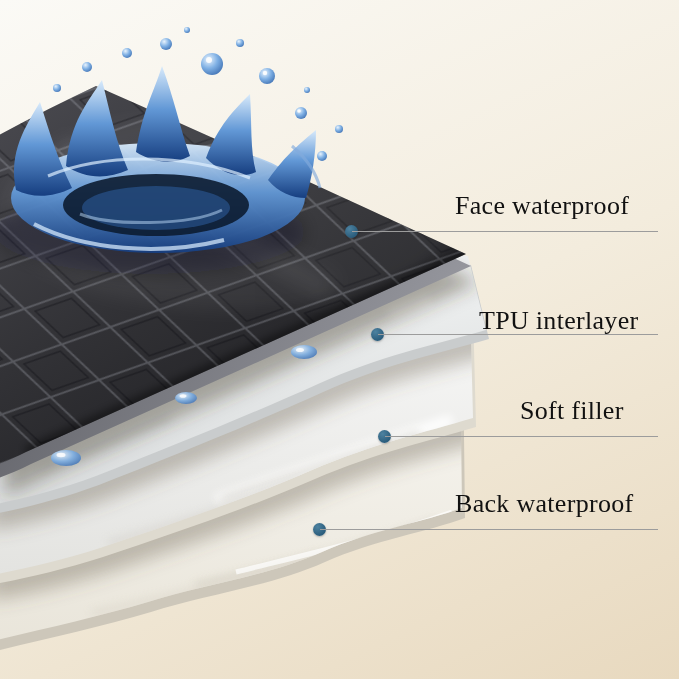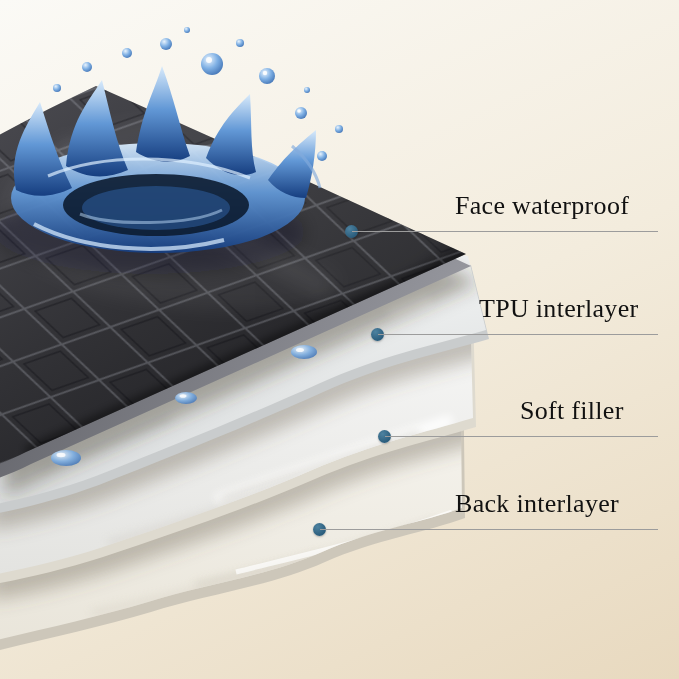--- a/index.html
+++ b/index.html
@@ -186,28 +186,28 @@
 
   <div class="callout">
     <span class="dot" style="left:345px;top:225px"></span>
     <span class="line" style="left:352px;top:231px;width:306px"></span>
     <span class="label" style="left:455px;top:190px">Face waterproof</span>
   </div>
 
   <div class="callout">
     <span class="dot" style="left:371px;top:328px"></span>
     <span class="line" style="left:378px;top:334px;width:280px"></span>
-    <span class="label" style="left:479px;top:293px">TPU interlayer</span>
+    <span class="label" style="left:479px;top:305px">TPU interlayer</span>
   </div>
 
   <div class="callout">
     <span class="dot" style="left:378px;top:430px"></span>
     <span class="line" style="left:385px;top:436px;width:273px"></span>
     <span class="label" style="left:520px;top:395px">Soft filler</span>
   </div>
 
   <div class="callout">
     <span class="dot" style="left:313px;top:523px"></span>
     <span class="line" style="left:320px;top:529px;width:338px"></span>
-    <span class="label" style="left:455px;top:488px">Back interlayer</span>
+    <span class="label" style="left:455px;top:488px">Back waterproof</span>
   </div>
 
 </div>
 
 </body></html>

